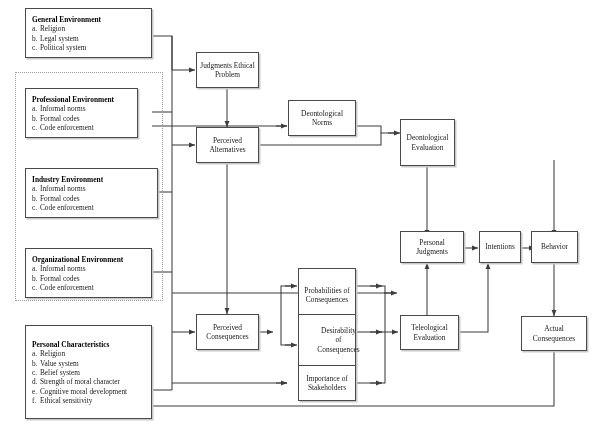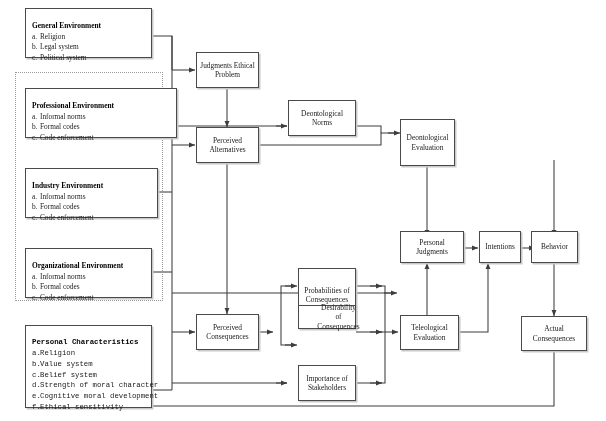--- a/index.html
+++ b/index.html
@@ -5,21 +5,21 @@
   html,body{margin:0;padding:0;background:#ffffff;}
   body{font-family:"Liberation Serif", serif;}
   #stage{position:relative;width:606px;height:421px;background:#fff;overflow:hidden;}
   svg#wires{position:absolute;left:0;top:0;width:606px;height:421px;}
   .node{position:absolute;box-sizing:border-box;background:#fff;
         border:1px solid #4a4a4a;box-shadow:1.5px 1.5px 0 0 #c9c9c9;}
   .node .inner{width:100%;height:100%;display:flex;flex-direction:column;
         align-items:center;justify-content:center;text-align:center;}
   .ctr{font-size:7.4px;line-height:9.2px;color:#1a1a1a;}
   .listbox{padding:4px 5px 3px 6px;}
-  .listbox .inner{align-items:flex-start;justify-content:space-between;text-align:left;margin-top:8px;}
+  .listbox .inner{align-items:flex-start;justify-content:center;text-align:left;}
   .lb-title{font-weight:bold;font-size:7.4px;line-height:9.6px;color:#000;}
   .lb-item{font-size:7.3px;line-height:9.3px;color:#1a1a1a;white-space:nowrap;}
   .lb-item .lt{display:inline-block;width:8px;}
   .dashgroup{position:absolute;box-sizing:border-box;border:1px dotted #9a9a9a;}
 </style>
 </head>
 <body>
 
 <div id="stage">
 
@@ -95,21 +95,21 @@
 
   <div class="node listbox" style="left:25px;top:8px;width:127px;height:50px;">
     <div class="inner">
       <div class="lb-title">General Environment</div>
       <div class="lb-item"><span class="lt">a.</span><span>Religion</span></div>
       <div class="lb-item"><span class="lt">b.</span><span>Legal system</span></div>
       <div class="lb-item"><span class="lt">c.</span><span>Political system</span></div>
     </div>
   </div>
 
-  <div class="node listbox" style="left:25px;top:88px;width:152px;height:50px;">
+  <div class="node listbox" style="left:25px;top:88px;width:113px;height:50px;">
     <div class="inner">
       <div class="lb-title">Professional Environment</div>
       <div class="lb-item"><span class="lt">a.</span><span>Informal norms</span></div>
       <div class="lb-item"><span class="lt">b.</span><span>Formal codes</span></div>
       <div class="lb-item"><span class="lt">c.</span><span>Code enforcement</span></div>
     </div>
   </div>
 
   <div class="node listbox" style="left:25px;top:168px;width:133px;height:50px;">
     <div class="inner">
@@ -122,21 +122,21 @@
 
   <div class="node listbox" style="left:25px;top:248px;width:127px;height:50px;">
     <div class="inner">
       <div class="lb-title">Organizational Environment</div>
       <div class="lb-item"><span class="lt">a.</span><span>Informal norms</span></div>
       <div class="lb-item"><span class="lt">b.</span><span>Formal codes</span></div>
       <div class="lb-item"><span class="lt">c.</span><span>Code enforcement</span></div>
     </div>
   </div>
 
-  <div class="node listbox" style="left:25px;top:325px;width:127px;height:83px;font-family:Liberation Mono, monospace;">
+  <div class="node listbox" style="left:25px;top:325px;width:127px;height:94px;">
     <div class="inner">
       <div class="lb-title">Personal Characteristics</div>
       <div class="lb-item"><span class="lt">a.</span><span>Religion</span></div>
       <div class="lb-item"><span class="lt">b.</span><span>Value system</span></div>
       <div class="lb-item"><span class="lt">c.</span><span>Belief system</span></div>
       <div class="lb-item"><span class="lt">d.</span><span>Strength of moral character</span></div>
       <div class="lb-item"><span class="lt">e.</span><span>Cognitive moral development</span></div>
       <div class="lb-item"><span class="lt">f.</span><span>Ethical sensitivity</span></div>
     </div>
   </div>
@@ -196,21 +196,21 @@
     </div>
   </div>
 
   <div class="node" style="left:298px;top:268px;width:58px;height:54px;">
     <div class="inner">
       <div class="ctr">Probabilities of</div>
       <div class="ctr">Consequences</div>
     </div>
   </div>
 
-  <div class="node" style="left:298px;top:305px;width:58px;height:24px;padding-left:23px;">
+  <div class="node" style="left:298px;top:314px;width:58px;height:52px;padding-left:23px;">
     <div class="inner">
       <div class="ctr">Desirability of</div>
       <div class="ctr">Consequences</div>
     </div>
   </div>
 
   <div class="node" style="left:298px;top:365px;width:58px;height:36px;">
     <div class="inner">
       <div class="ctr">Importance of</div>
       <div class="ctr">Stakeholders</div>

